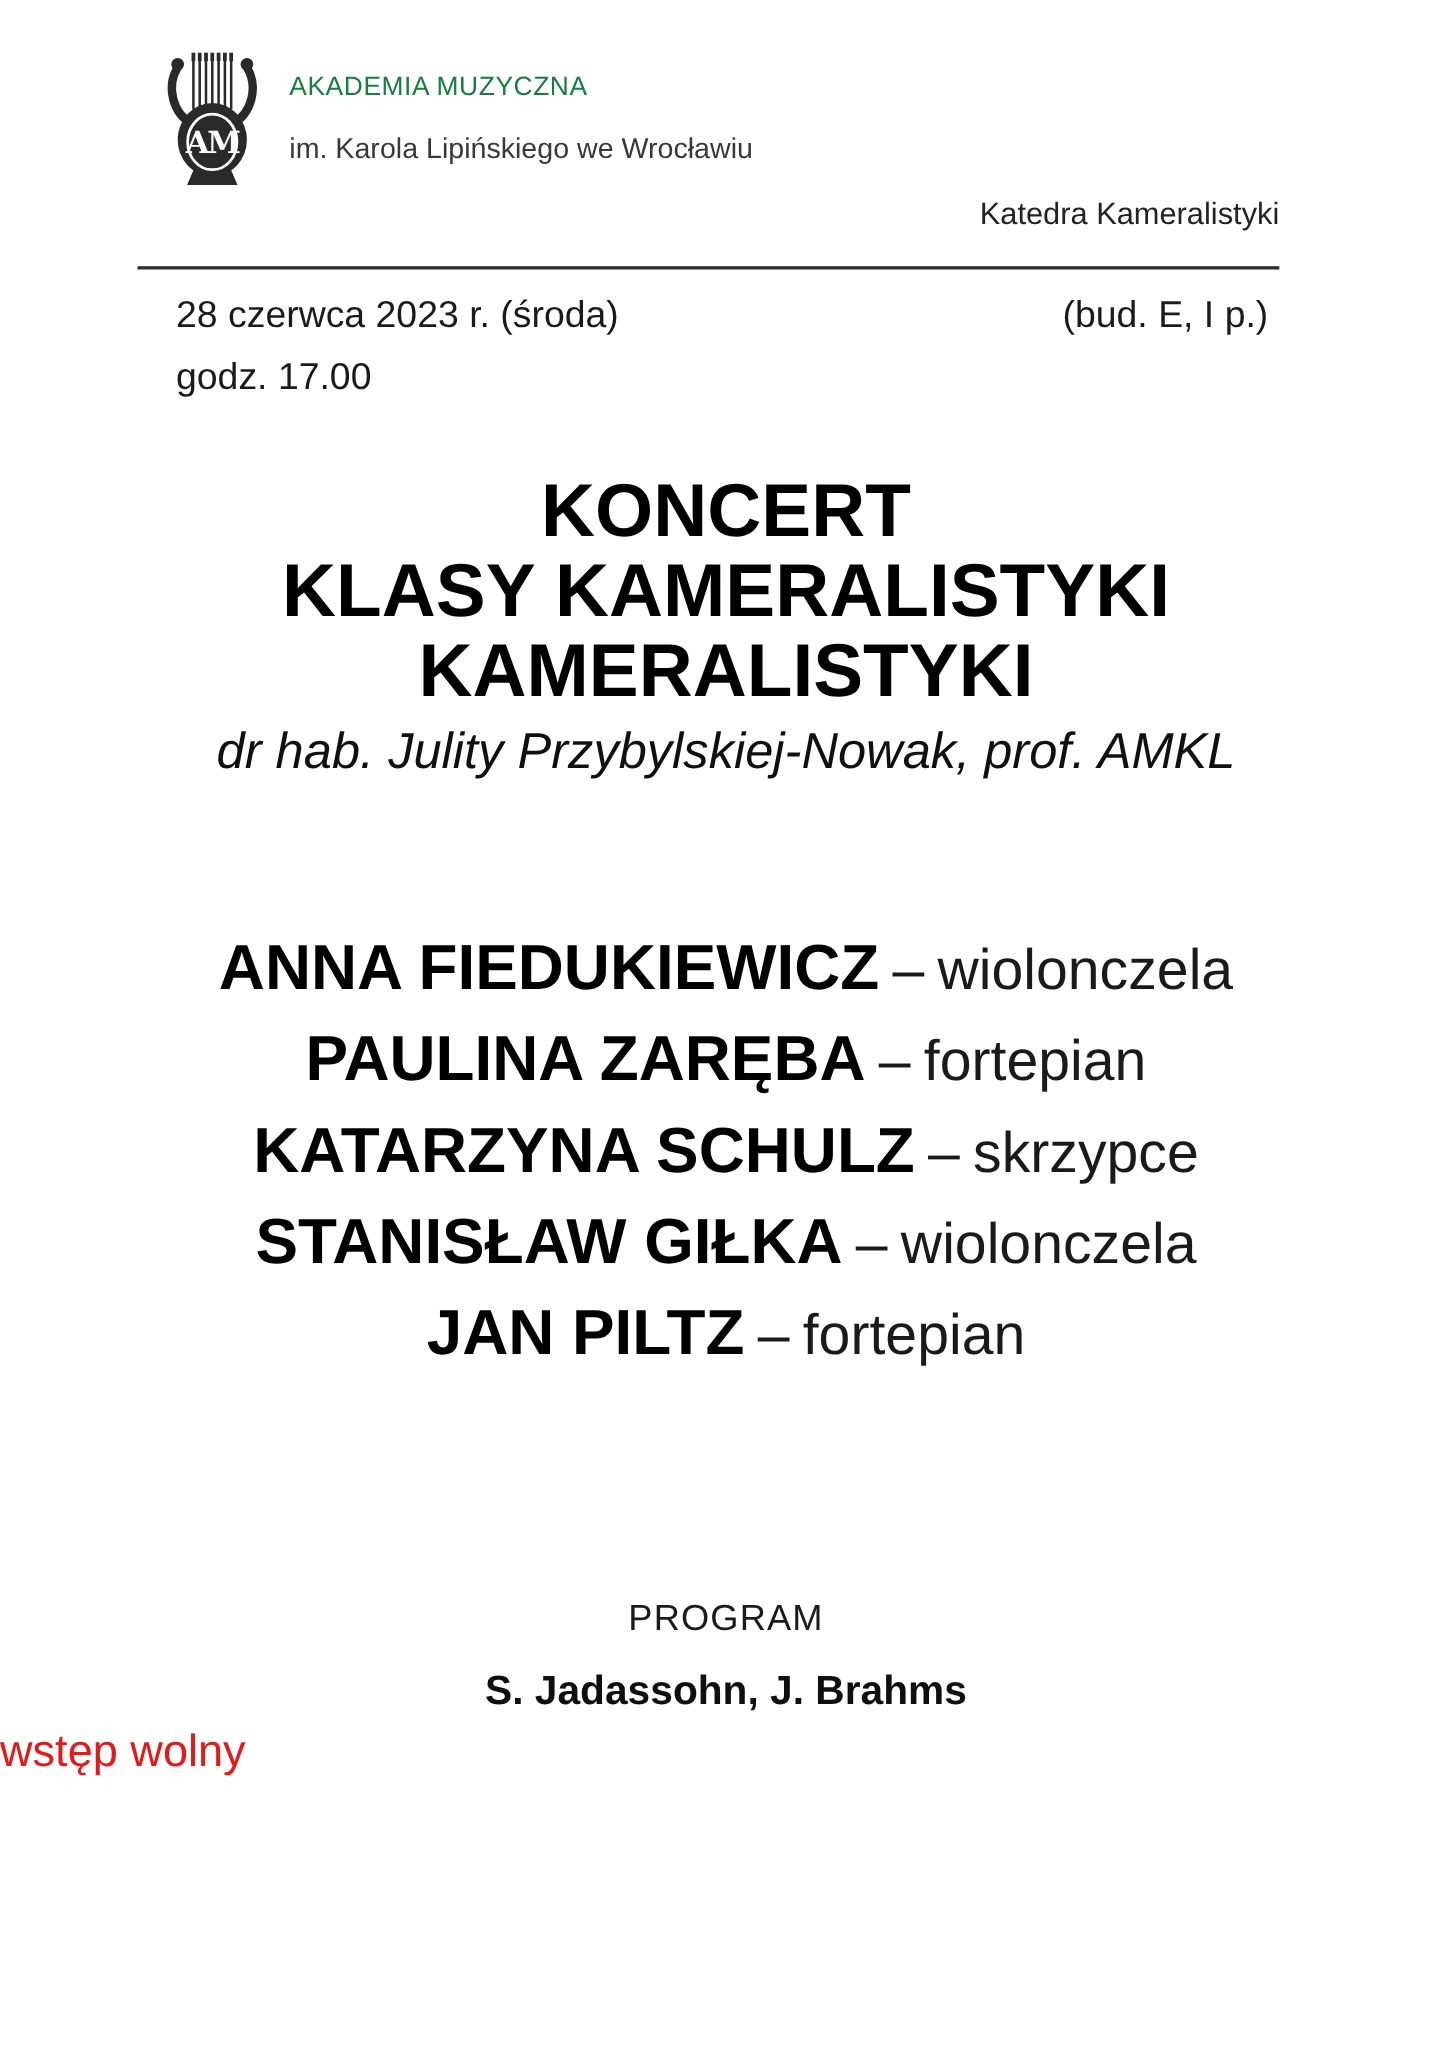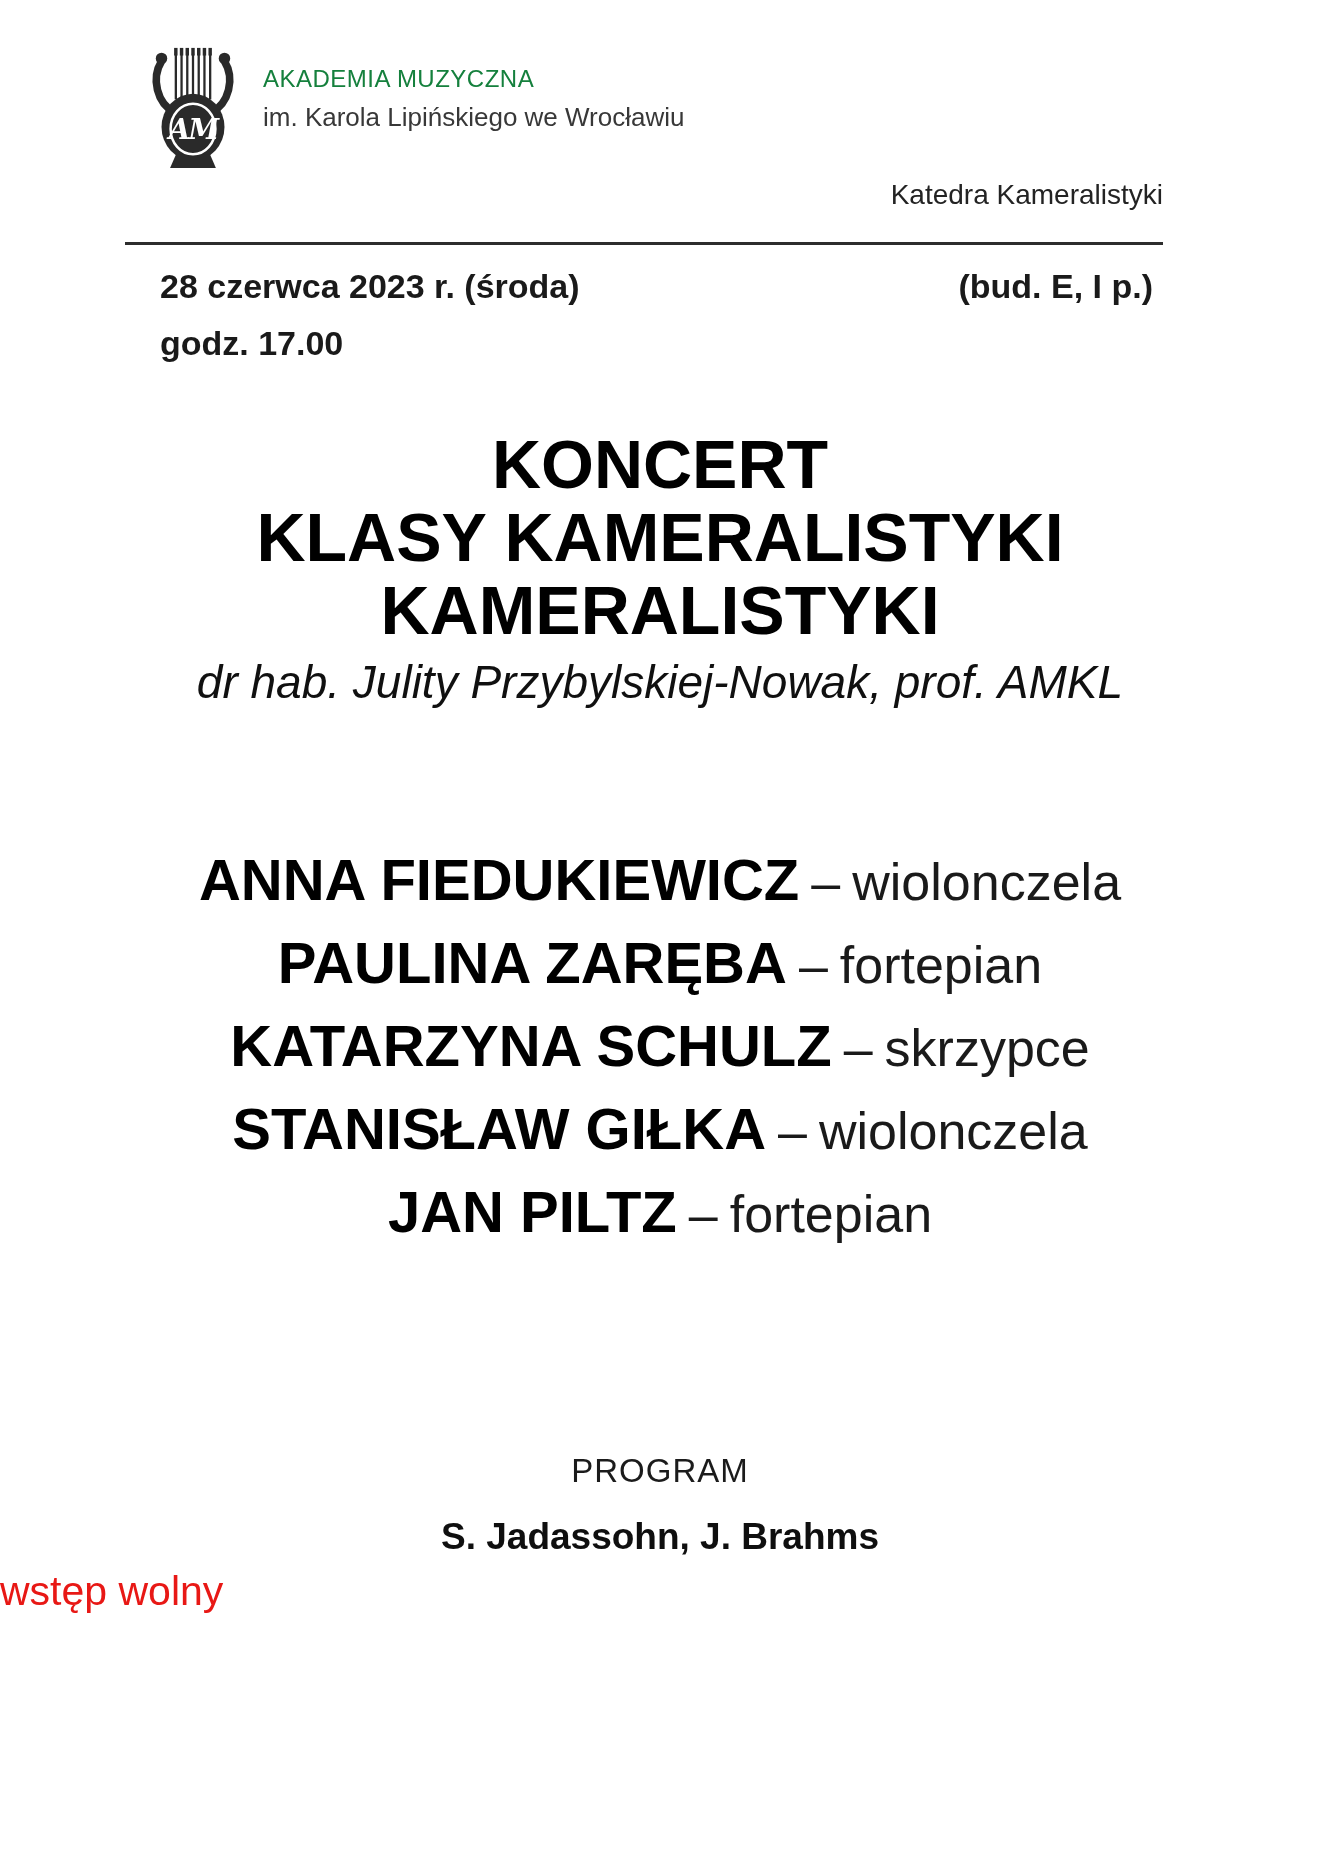--- a/index.html
+++ b/index.html
@@ -17,33 +17,33 @@
 
   
   .logo-row {
     position: absolute;
     top: 46px;
     left: 145px;
     display: flex;
     align-items: flex-start;
     gap: 22px;
   }
-  .lyre-wrap { width: 96px; height: 124px; font-style: italic; }
+  .lyre-wrap { width: 96px; height: 124px; }
   .logo-text { padding-top: 14px; }
   .academy-name {
     font-size: 24px;
     color: #15803d;
     letter-spacing: 0.5px;
     line-height: 38px;
     white-space: nowrap;
   }
   .academy-sub {
     font-size: 26px;
     color: #383838;
-    margin-top: 4px;
+    margin-top: 22px;
     white-space: nowrap;
   }
 
   
   .department {
     position: absolute;
     top: 179px;
     right: 157px;
     font-size: 28px;
     color: #232323;
@@ -61,21 +61,21 @@
   .info {
     position: absolute;
     top: 258px;
     left: 160px;
     width: 993px;
     display: flex;
     justify-content: space-between;
     font-size: 34px;
     color: #1a1a1a;
   }
-  .info-line { line-height: 57px; white-space: nowrap; font-weight: bold; }
+  .info-line { line-height: 57px; white-space: nowrap; }
   .info-right { text-align: right; }
 
   
   .title-block {
     position: absolute;
     top: 428px;
     left: 0;
     width: 100%;
     text-align: center;
   }

